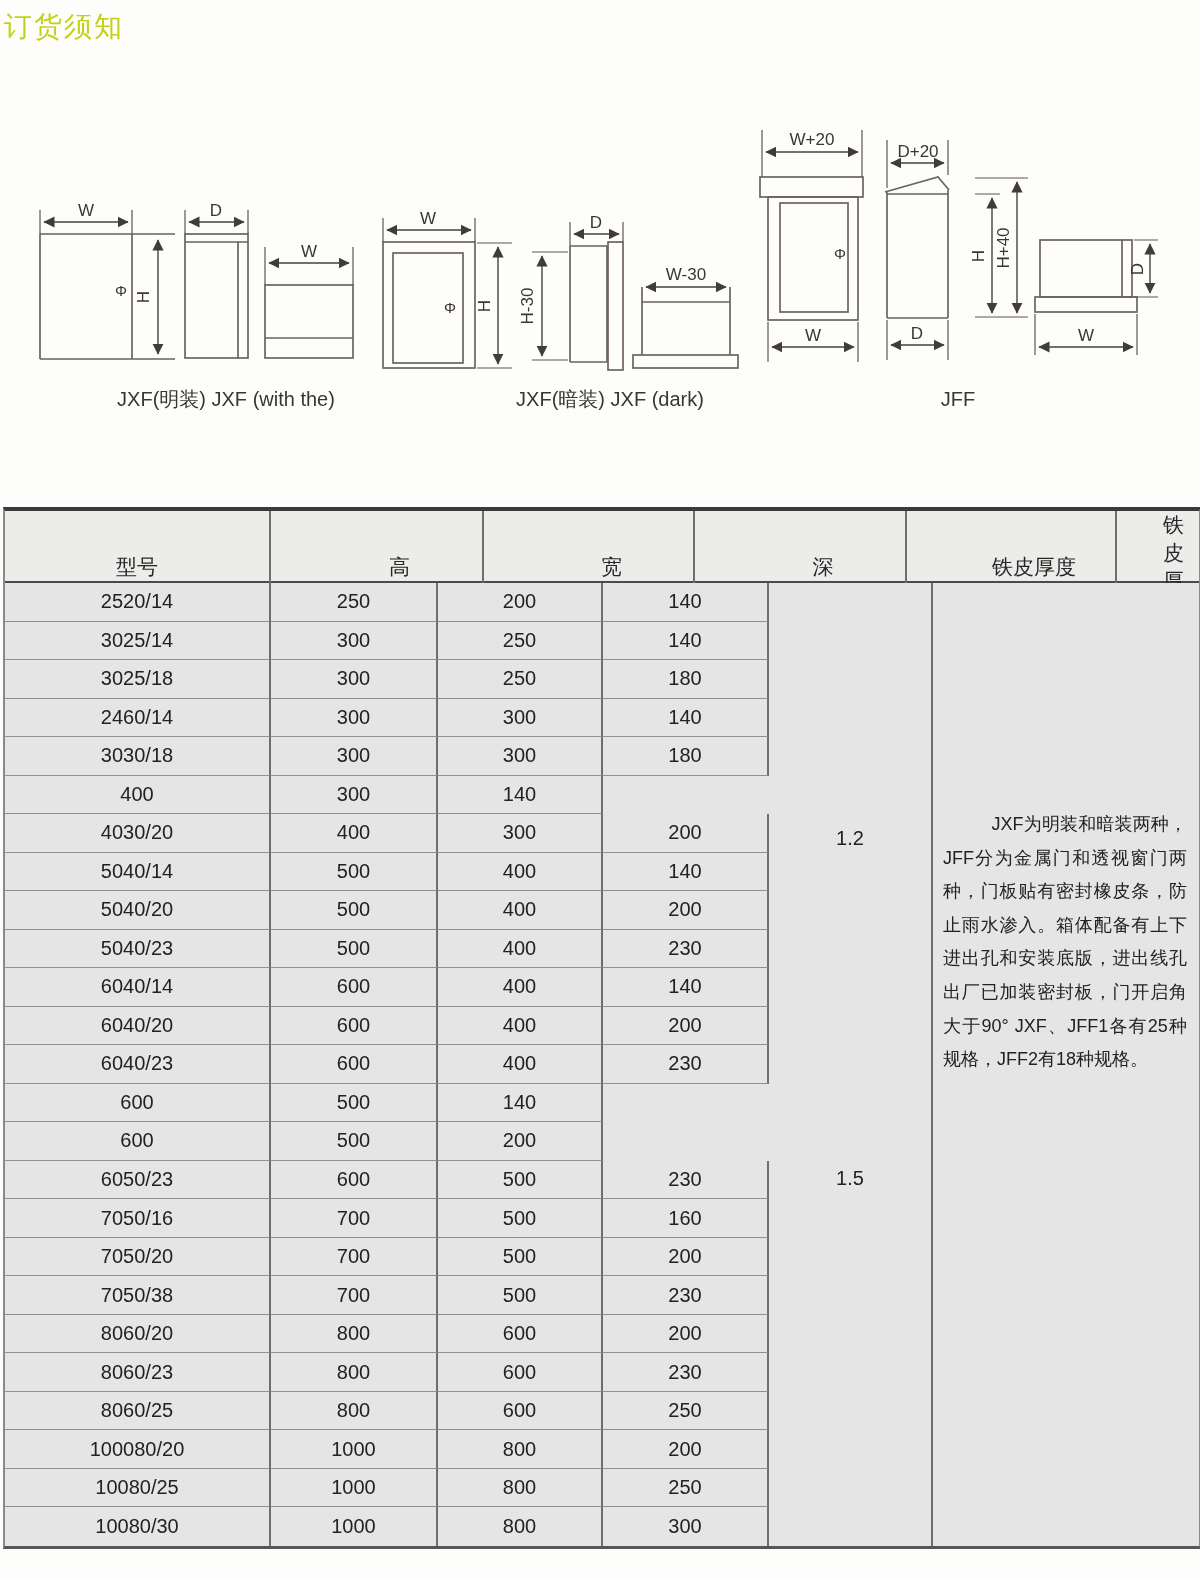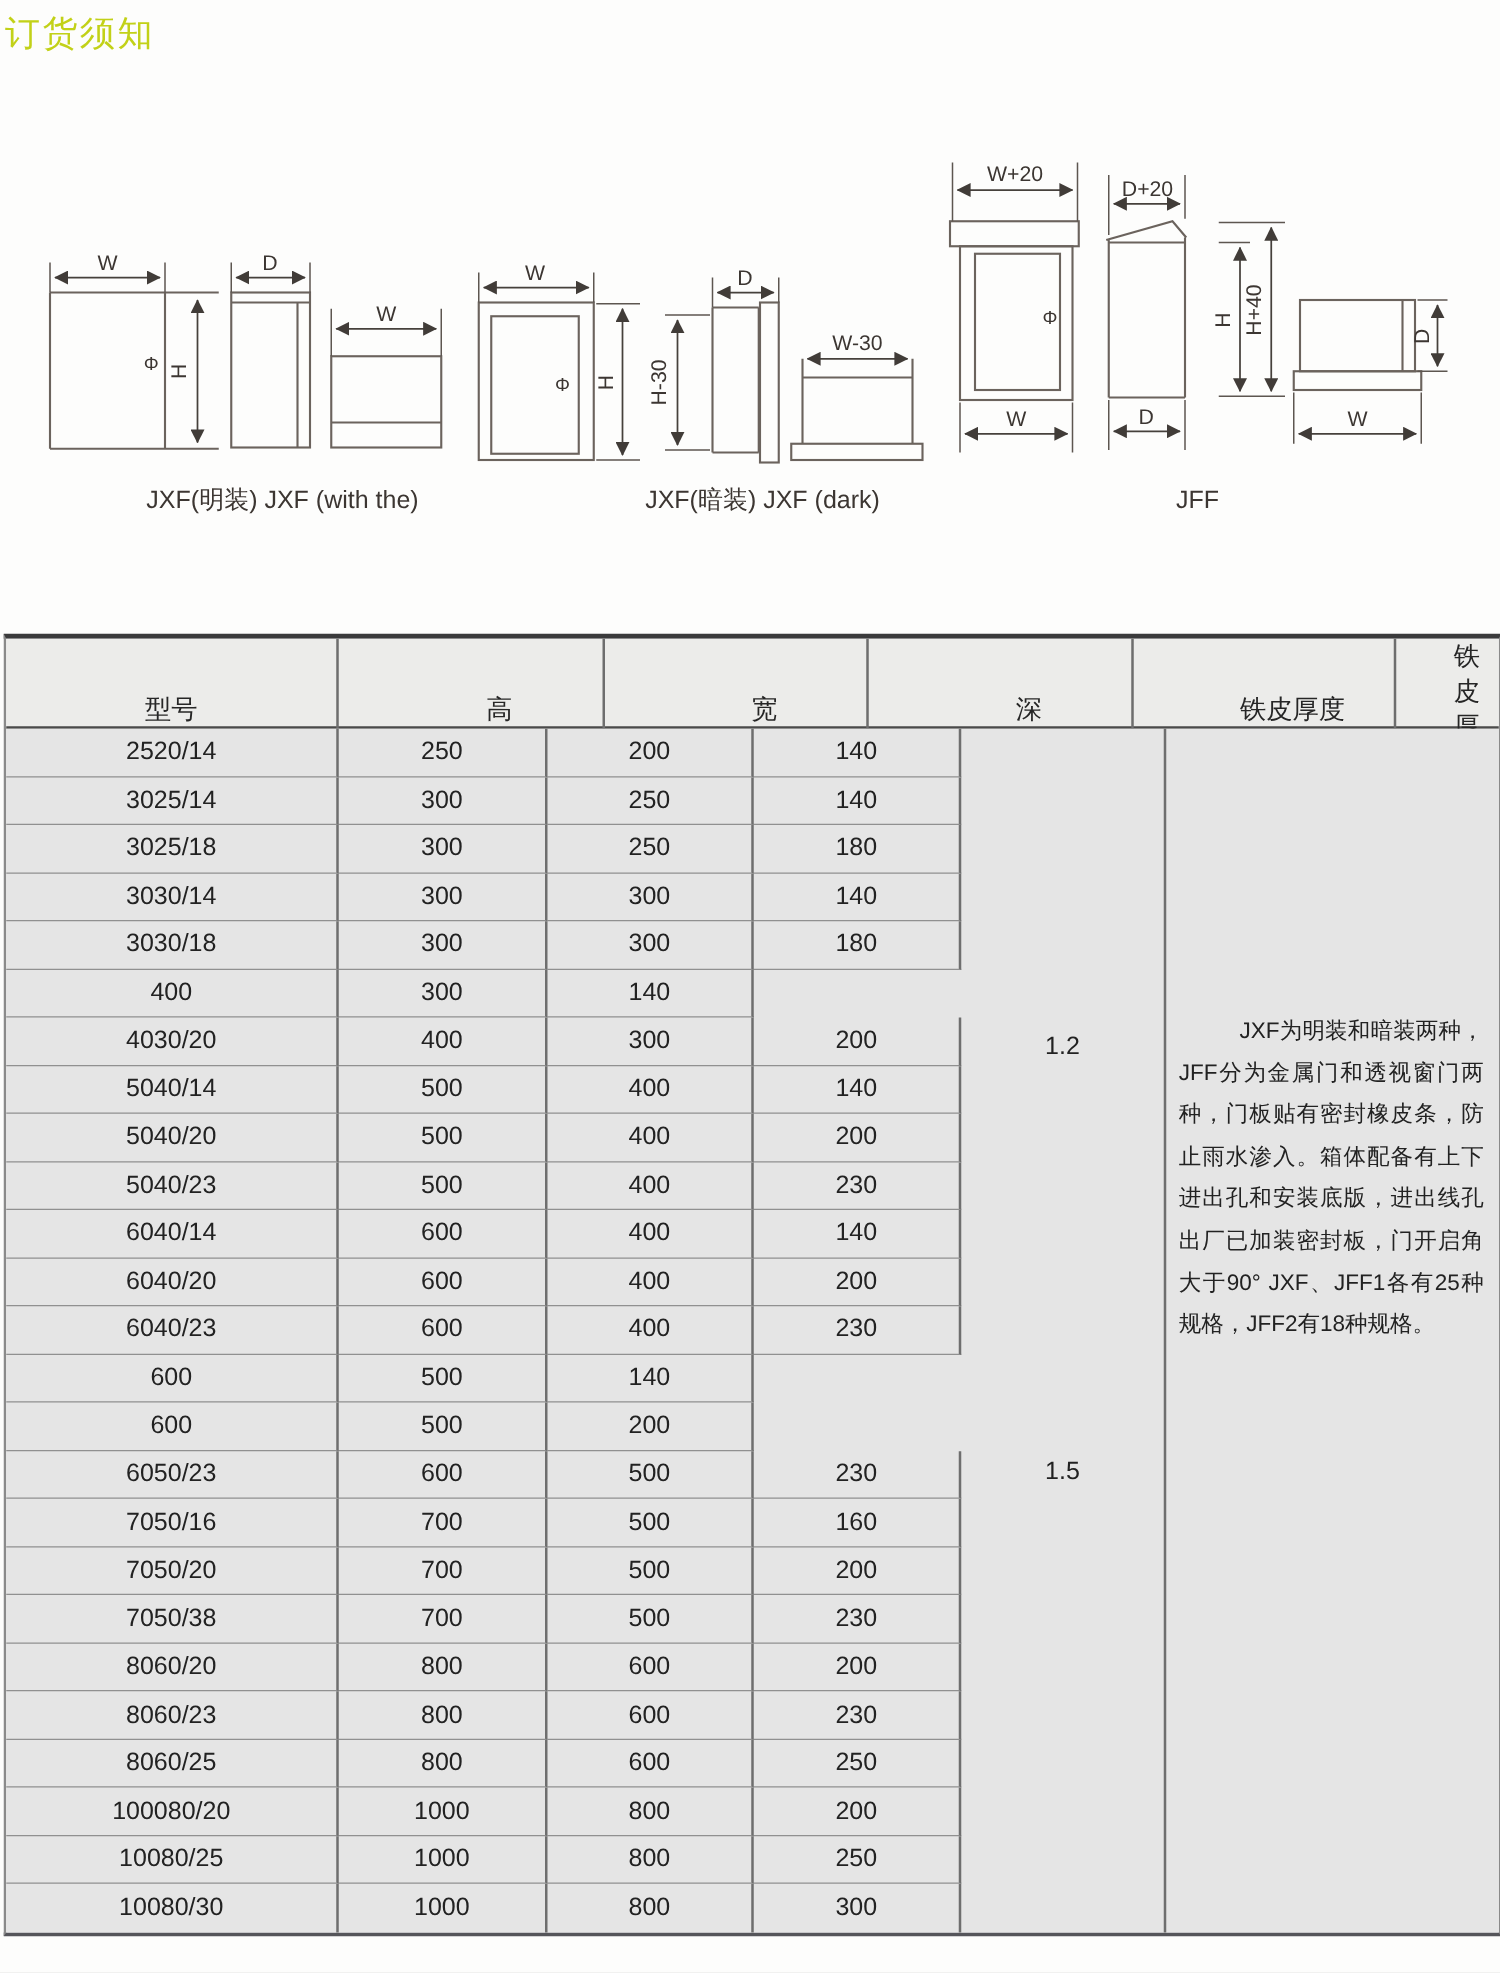--- a/index.html
+++ b/index.html
@@ -189,21 +189,21 @@
           <div class="tcell">250</div>
           <div class="tcell">140</div>
         </div>
         <div class="trow">
           <div class="tcell">3025/18</div>
           <div class="tcell">300</div>
           <div class="tcell">250</div>
           <div class="tcell">180</div>
         </div>
         <div class="trow">
-          <div class="tcell">3030/14</div>
+          <div class="tcell">2460/14</div>
           <div class="tcell">300</div>
           <div class="tcell">300</div>
           <div class="tcell">140</div>
         </div>
         <div class="trow">
           <div class="tcell">3030/18</div>
           <div class="tcell">300</div>
           <div class="tcell">300</div>
           <div class="tcell">180</div>
         </div>

